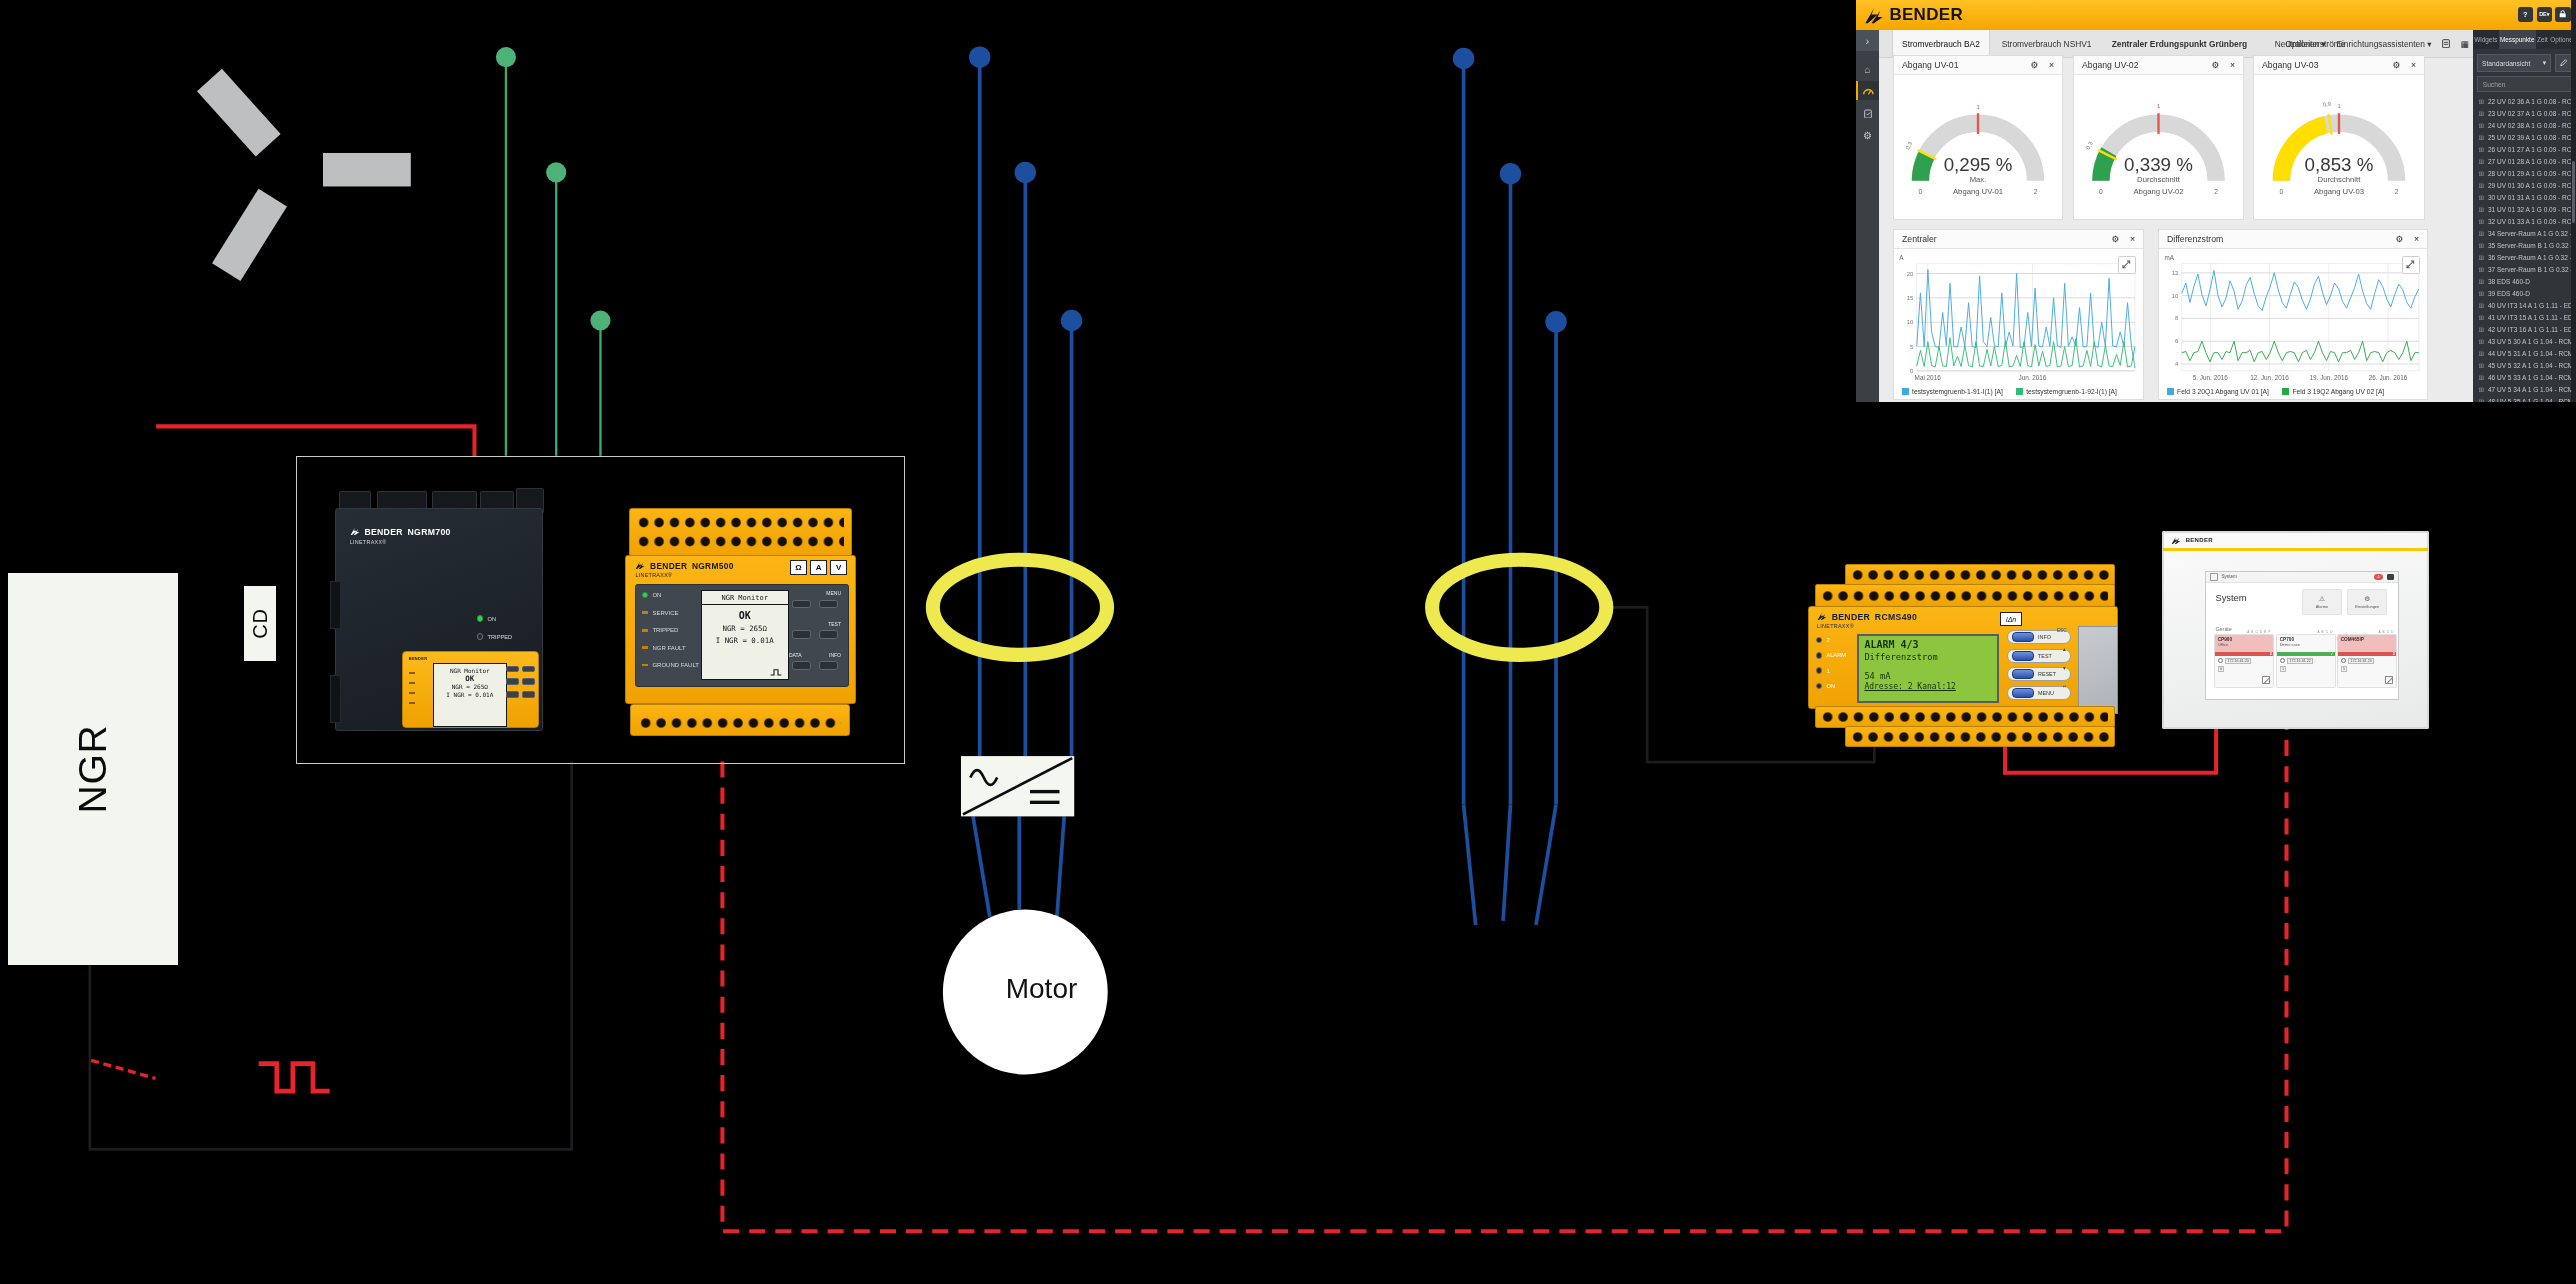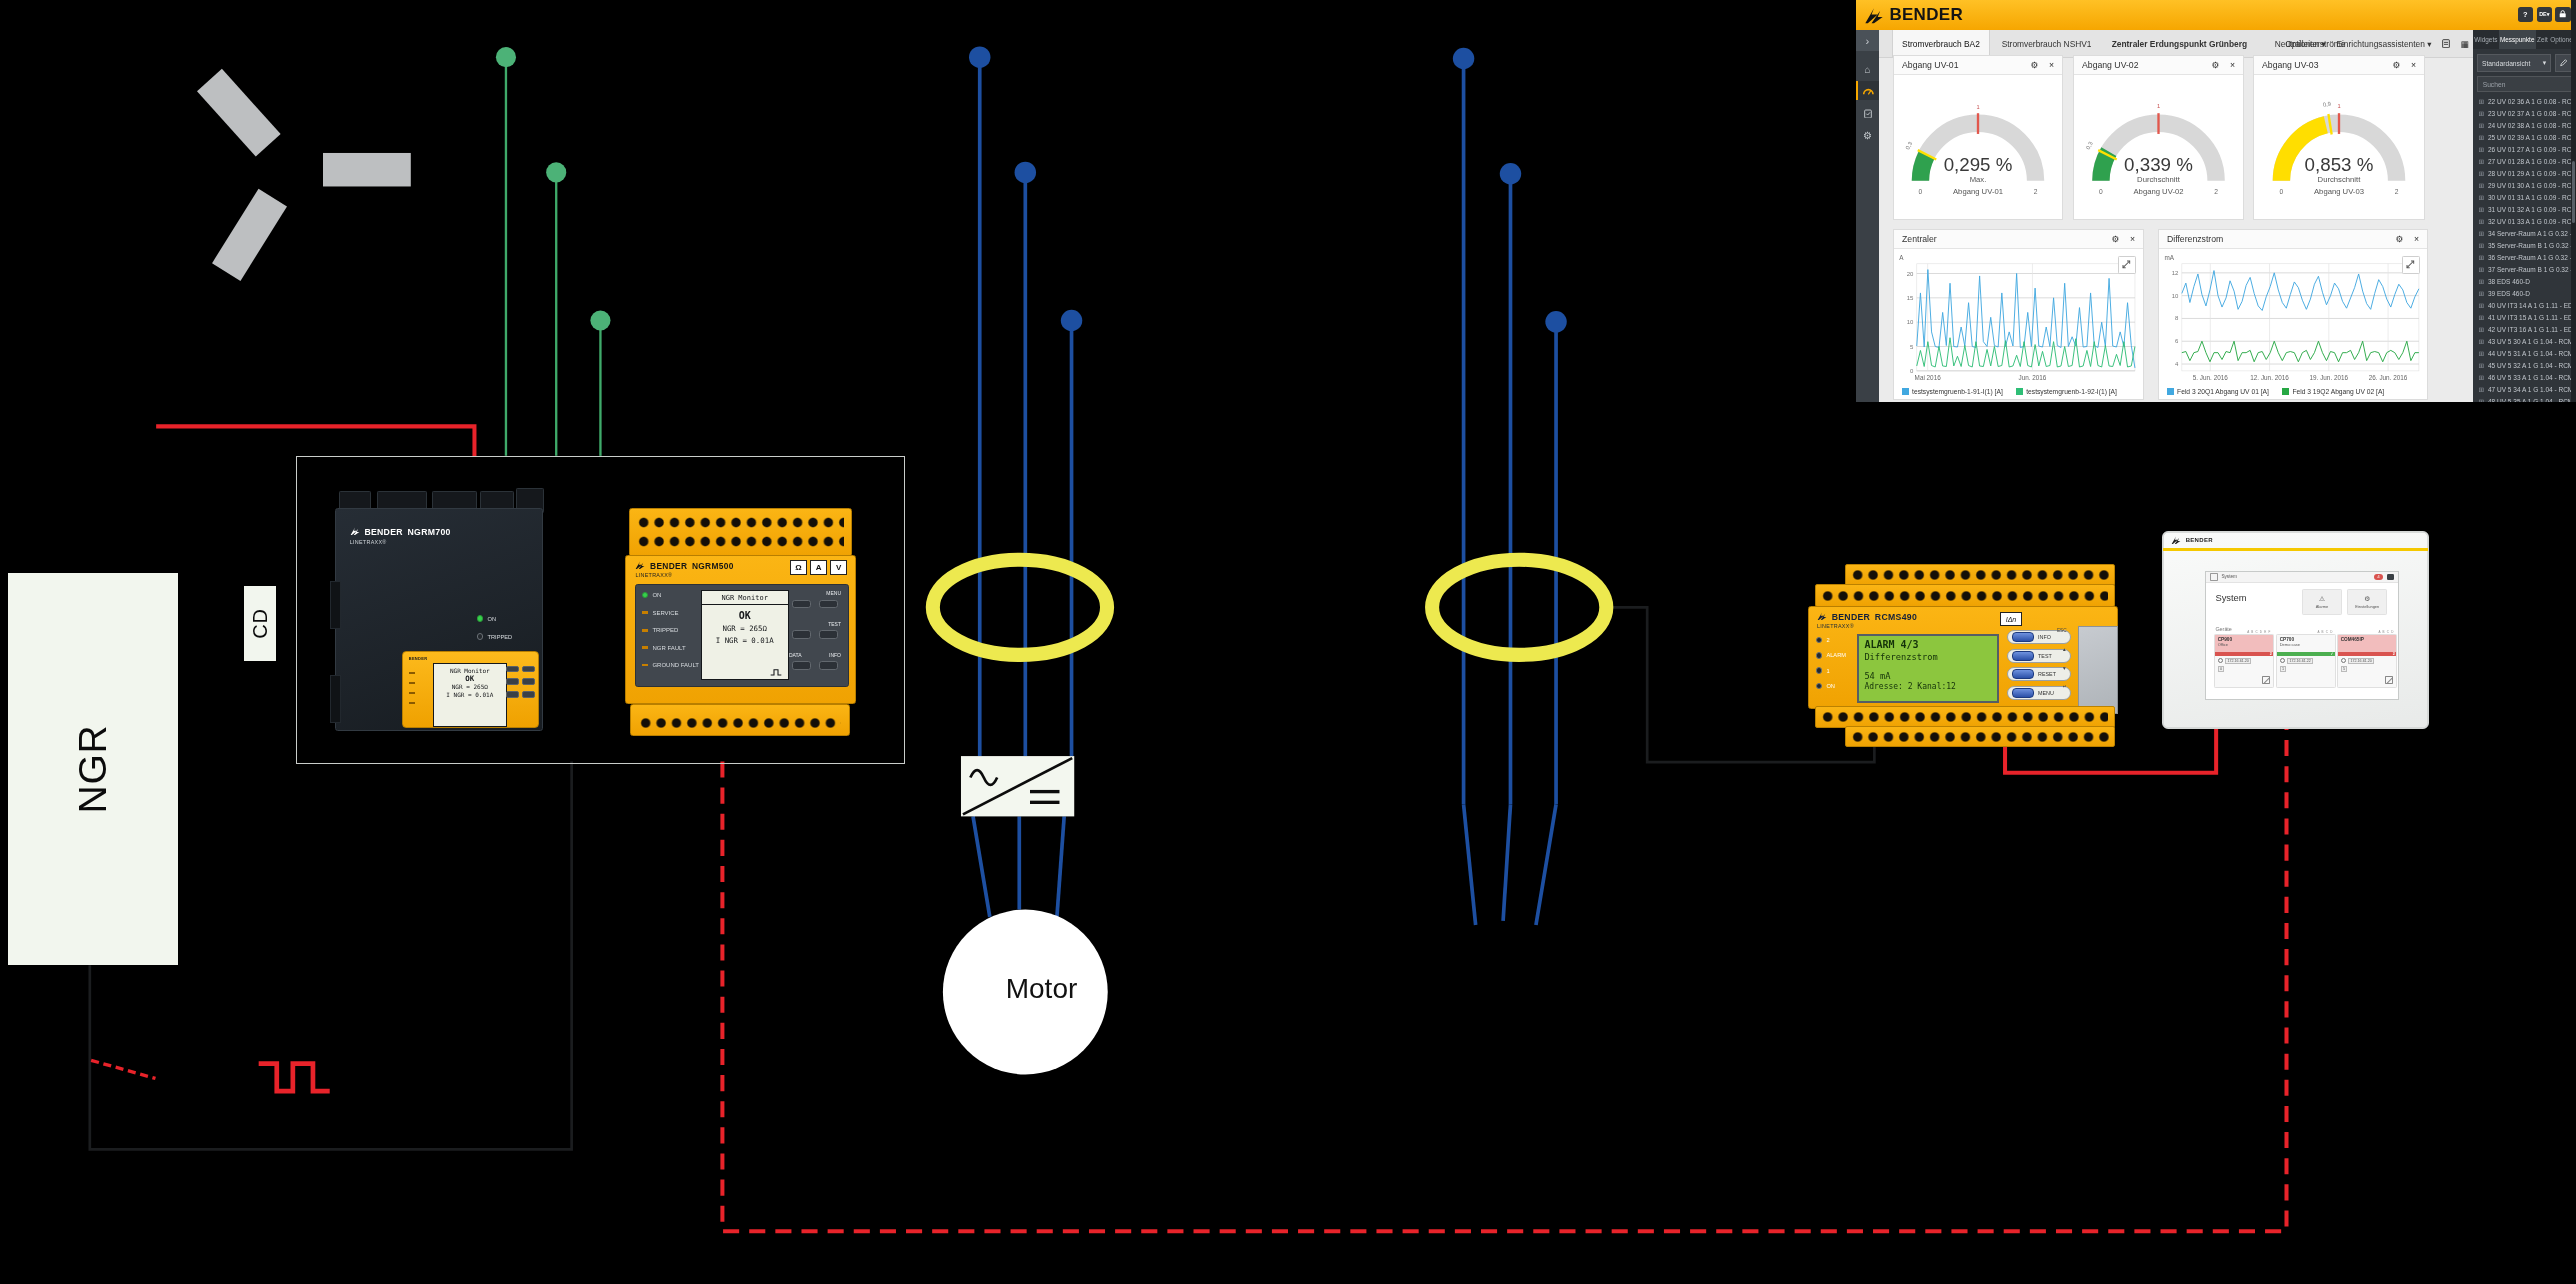--- a/index.html
+++ b/index.html
@@ -84,33 +84,33 @@
   #rcbody .linetraxx{position:absolute;left:8px;top:16px;color:#1c2a3a;}
   #rcsym{position:absolute;left:191px;top:4.7px;width:20px;height:12.7px;background:#fff;border:1px solid #222;color:#111;
          font-size:7px;display:flex;align-items:center;justify-content:center;font-style:italic;}
   #rcleds{position:absolute;left:6.7px;top:29.5px;display:flex;flex-direction:column;gap:8.7px;}
   #rcleds .ledrow{color:#fff;font-size:5.7px;}
   #rclcd{position:absolute;left:48px;top:27px;width:142px;height:69px;background:#8CC63E;border:2px solid #565d64;
          color:#14320a;font-family:"DejaVu Sans Mono",monospace;padding:3.4px 5.4px;box-sizing:border-box;text-align:left;}
   #rclcd .l1{font-weight:bold;font-size:10px;}
   #rclcd .l2{font-size:8.7px;margin-top:1.3px;}
   #rclcd .l3{font-size:8.7px;margin-top:9px;}
-  #rclcd .l4{font-size:8px;margin-top:1.3px;}
+  #rclcd .l4{font-size:8px;margin-top:1.3px;text-decoration:underline;}
   #rcbtns{position:absolute;left:198px;top:23px;display:flex;flex-direction:column;gap:4.7px;}
   .rcbtn{width:64px;height:14px;background:#EDEEE8;border:0.7px solid #9aa0a4;border-radius:7.4px;display:flex;align-items:center;
          padding:0 4px;box-sizing:border-box;gap:4px;position:relative;}
   .rcbtn .oval{width:20px;height:8px;border-radius:4px;background:linear-gradient(180deg,#6f92df,#2b50a8);border:0.7px solid #1c3a80;}
   .rcbtn .lab{font-size:5.4px;color:#333;}
   .rcbtn .sub{position:absolute;right:3.4px;top:-2.7px;font-size:4.7px;color:#444;}
   #rcplexi{position:absolute;left:269px;top:19px;width:38px;height:86px;background:linear-gradient(160deg,#c7cbd0,#aeb3b8);
            border:0.7px solid #8d9297;}
 
   
   #cpanel{left:2162px;top:531px;width:265px;height:196px;background:linear-gradient(170deg,#FAFBFA,#E8EAE9);
-          border:0.7px solid #D5D8D7;border-radius:6px;box-shadow:0 0 0 0.7px #cfd2d1 inset;}
+          border:0.7px solid #D5D8D7;border-radius:1px;box-shadow:0 0 0 0.7px #cfd2d1 inset;}
   #cpanel .ystripe{position:absolute;left:0;right:0;top:16px;height:2.7px;background:#F5C800;}
   #cpanel .brandrow{position:absolute;left:8px;top:4px;color:#222;font-size:6px;}
   #cpscreen{position:absolute;left:42px;top:39px;width:192px;height:127px;background:#fff;border:0.7px solid #C7CAC9;}
   #cpbar{position:absolute;left:0;right:0;top:0;height:10.7px;background:#F4F4F4;border-bottom:0.7px solid #E3E3E3;
          display:flex;align-items:center;padding:0 4px;gap:3.4px;box-sizing:border-box;}
   #cpbar .crumbbox{width:6px;height:6px;border:0.7px solid #999;border-radius:0.7px;}
   #cpbar .crumb{font-size:4.7px;color:#555;}
   #cpbar .spacer{flex:1;}
   #cpbar .badge{min-width:6.7px;height:6.7px;border-radius:3.4px;background:#D9534F;color:#fff;font-size:4.4px;
                 display:flex;align-items:center;justify-content:center;padding:0 1.3px;}

